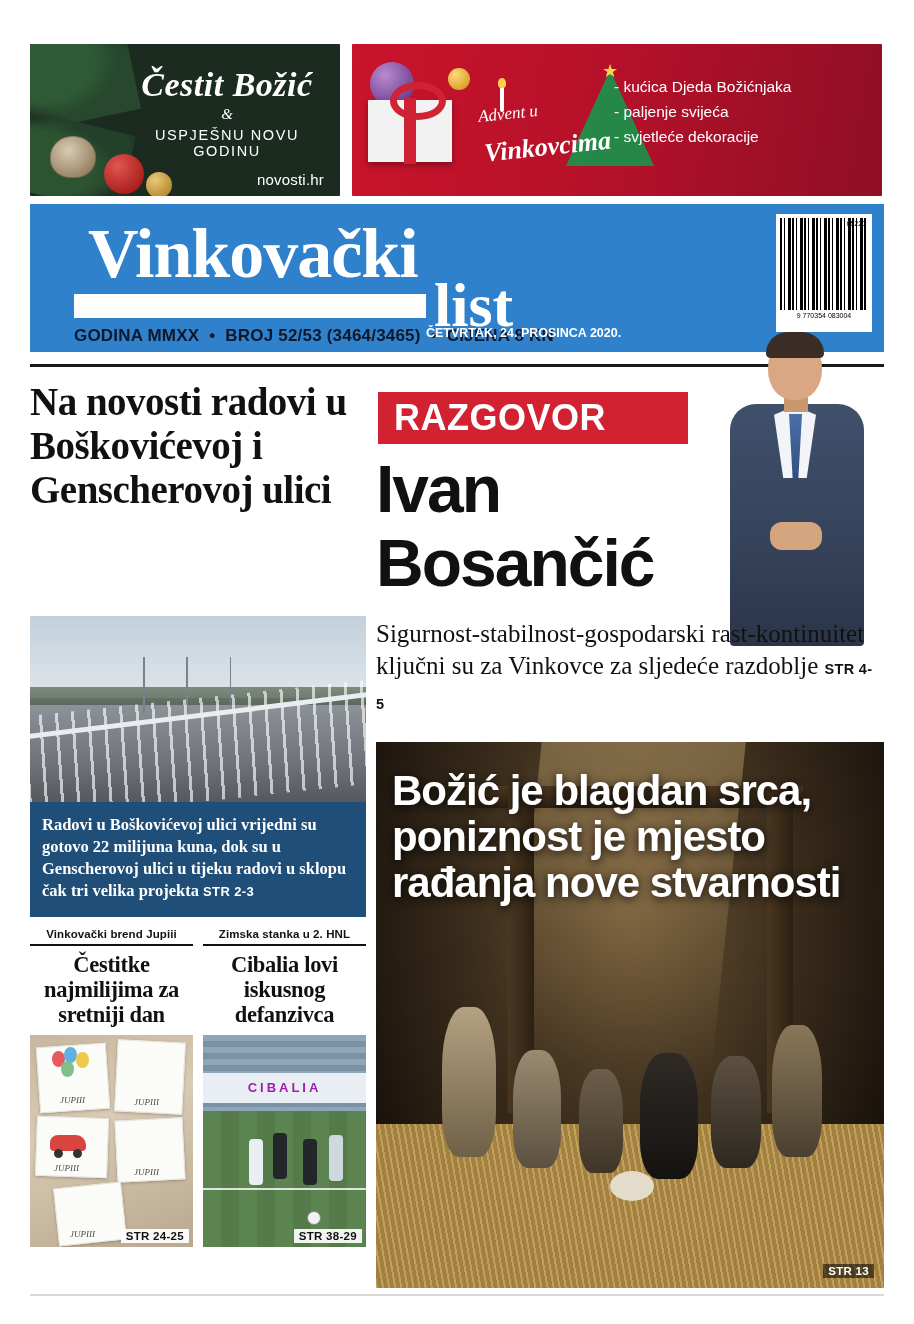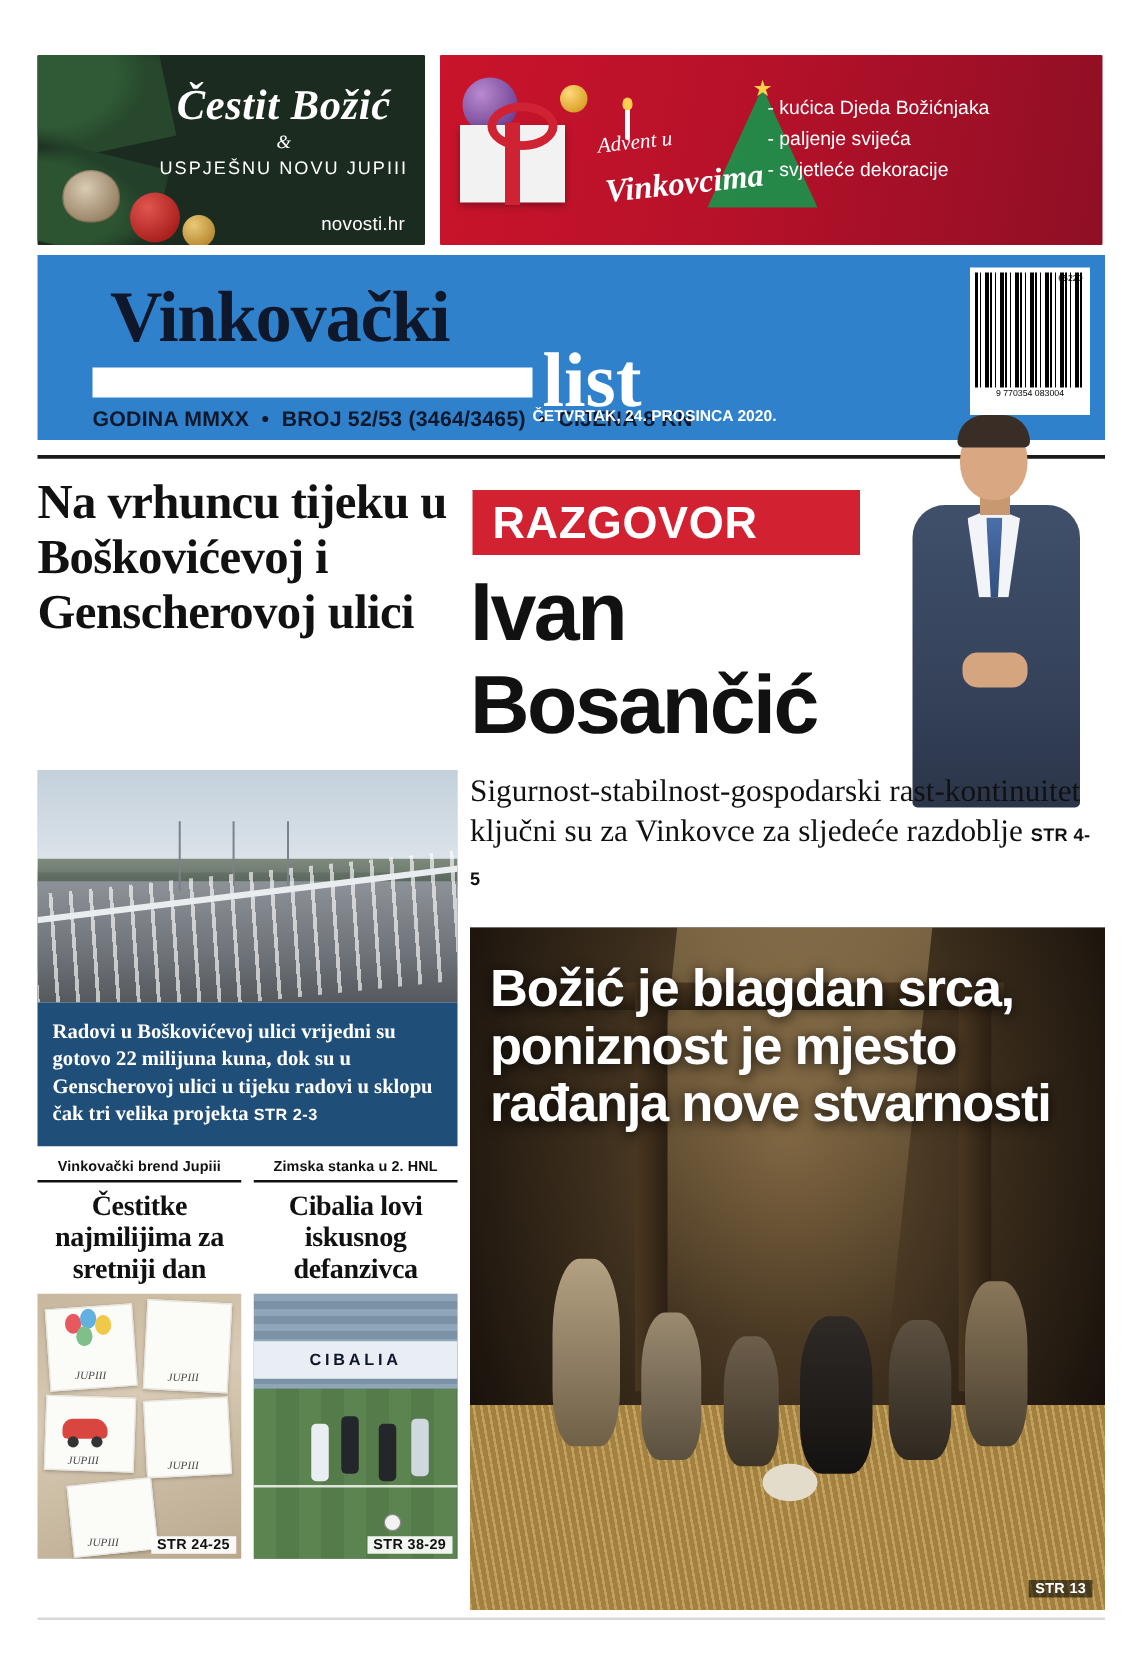--- a/index.html
+++ b/index.html
@@ -187,24 +187,24 @@
   
   .masthead {
     position: absolute;
     left: 30px; top: 204px;
     width: 854px; height: 148px;
     background: #2f81cc;
   }
   .masthead .title {
     position: absolute;
     left: 58px; top: 8px;
-    color: #0f172a;
-    font-family: "Liberation Serif", serif;
-    font-weight: bold;
-    font-size: 58px;
+    color: #ffffff;
+    font-family: "Liberation Serif", serif;
+    font-weight: bold;
+    font-size: 70px;
     letter-spacing: -1px;
     line-height: 84px;
     text-align: right;
   }
   .masthead .title2 {
     position: absolute;
     left: 404px; top: 70px;
     color: #ffffff;
     font-family: "Liberation Serif", serif;
     font-weight: bold;
@@ -417,21 +417,21 @@
   .thumb-football {
     background: linear-gradient(180deg, #9fb3c4 0%, #7e94a8 30%, #5f7f4f 38%, #4f7342 100%);
   }
   .thumb-football .stand {
     position: absolute; left: 0; top: 0; width: 100%; height: 36%;
     background: repeating-linear-gradient(180deg, #8fa6b8 0, #8fa6b8 6px, #7b92a6 6px, #7b92a6 12px);
   }
   .thumb-football .banner {
     position: absolute; left: 0; top: 18%; width: 100%; height: 14%;
     background: #e8eef3;
-    color: #0f172a;
+    color: #a21caf;
     font-weight: bold;
     font-size: 13px;
     letter-spacing: 3px;
     display: flex; align-items: center; justify-content: center;
     font-family: "Liberation Sans", sans-serif;
   }
   .thumb-football .pitch {
     position: absolute; left: 0; top: 36%; width: 100%; height: 64%;
     background: repeating-linear-gradient(90deg, #5c8450 0, #5c8450 18px, #547b49 18px, #547b49 36px);
   }
@@ -627,21 +627,21 @@
 
     <div class="ad-left">
       <div class="foliage-tl"></div>
       <div class="branch-bl"></div>
       <div class="pinecone"></div>
       <div class="ball-red"></div>
       <div class="ball-gold"></div>
       <div class="txt">
         <div class="cestit">Čestit Božić</div>
         <div class="amp">&amp;</div>
-        <div class="uspjesnu">USPJEŠNU NOVU JUPIII</div>
+        <div class="uspjesnu">USPJEŠNU NOVU GODINU</div>
       </div>
       <div class="novosti">novosti.hr</div>
     </div>
 
     <div class="ad-right">
       <div class="ball-purple"></div>
       <div class="ball-small"></div>
       <div class="gift"></div>
       <div class="candle"></div>
       <div class="tree"></div>
@@ -670,21 +670,21 @@
     <div class="date">ČETVRTAK, 24. PROSINCA 2020.</div>
     <div class="barcode">
       <div class="topnum">65220</div>
       <div class="bars"></div>
       <div class="num">9 770354 083004</div>
     </div>
   </div>
   <div class="rule-under-masthead"></div>
 
   <div class="left-col">
-    <h1 class="lead-headline">Na vrhuncu tijeku u Boškovićevoj i Genscherovoj ulici</h1>
+    <h1 class="lead-headline">Na novosti radovi u Boškovićevoj i Genscherovoj ulici</h1>
 
     <div class="lead-photo">
       <div class="sky"></div>
       <div class="treeline"></div>
       <div class="road"></div>
       <div class="poles"></div>
       <div class="rail"></div>
       <div class="railtop"></div>
     </div>
 

